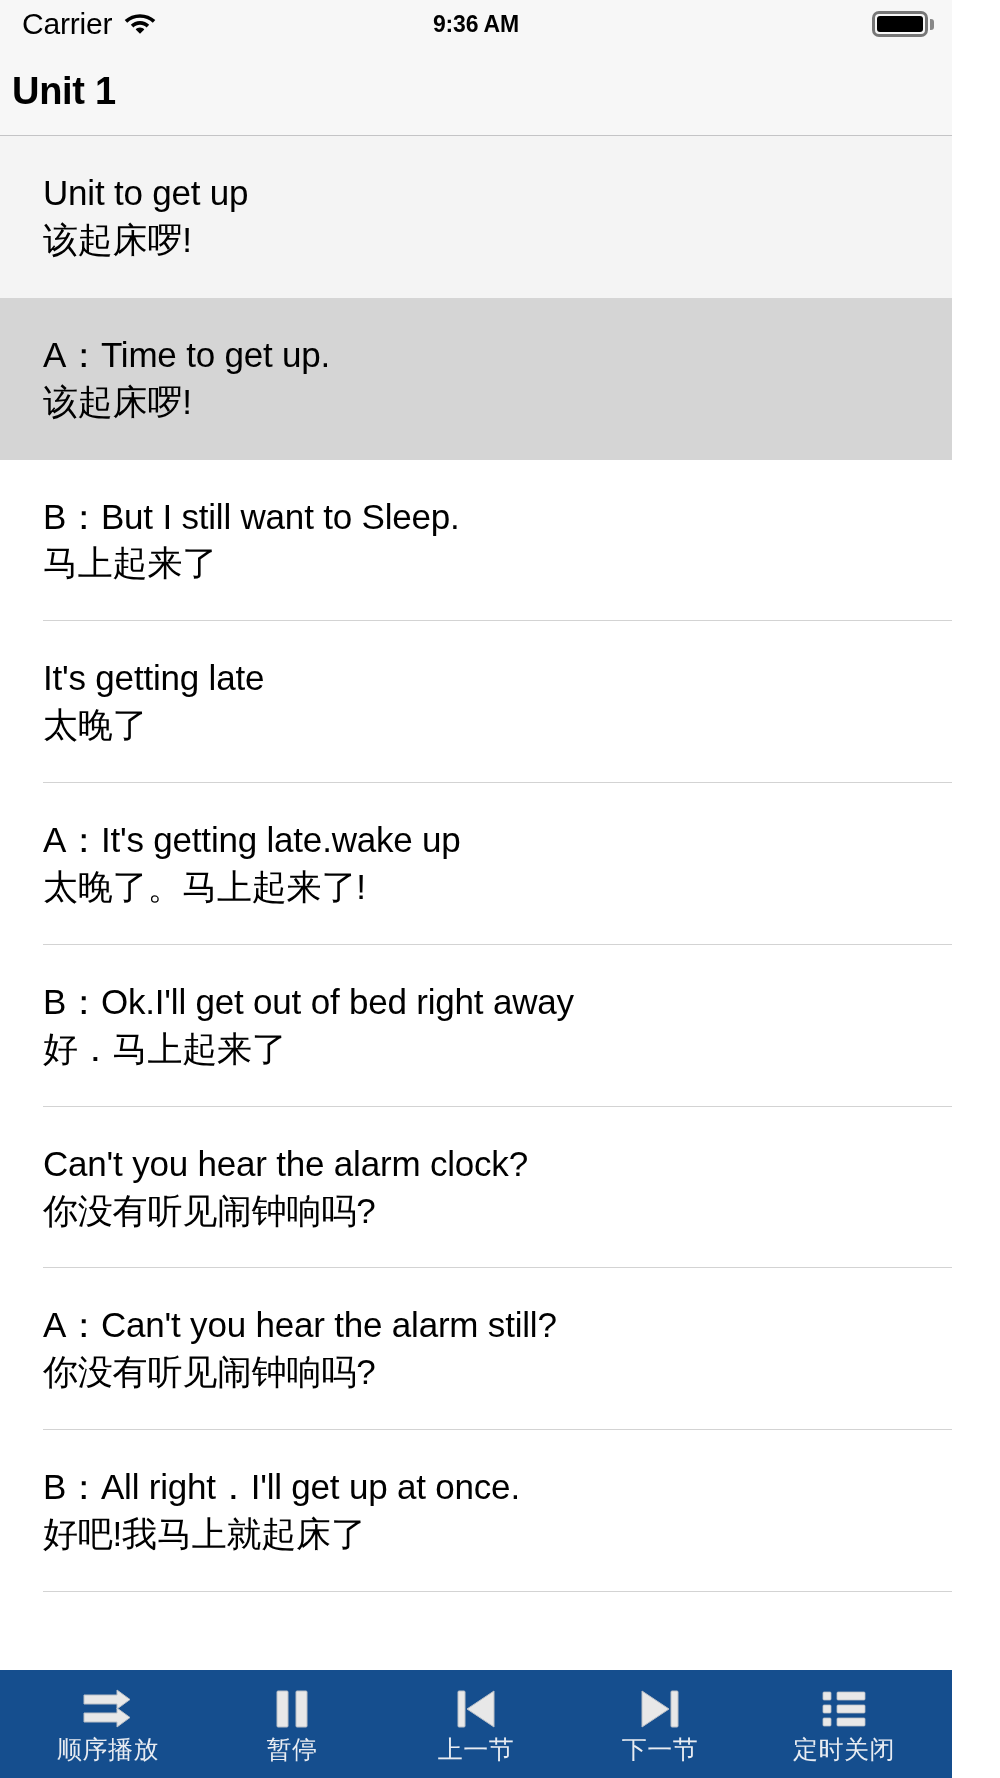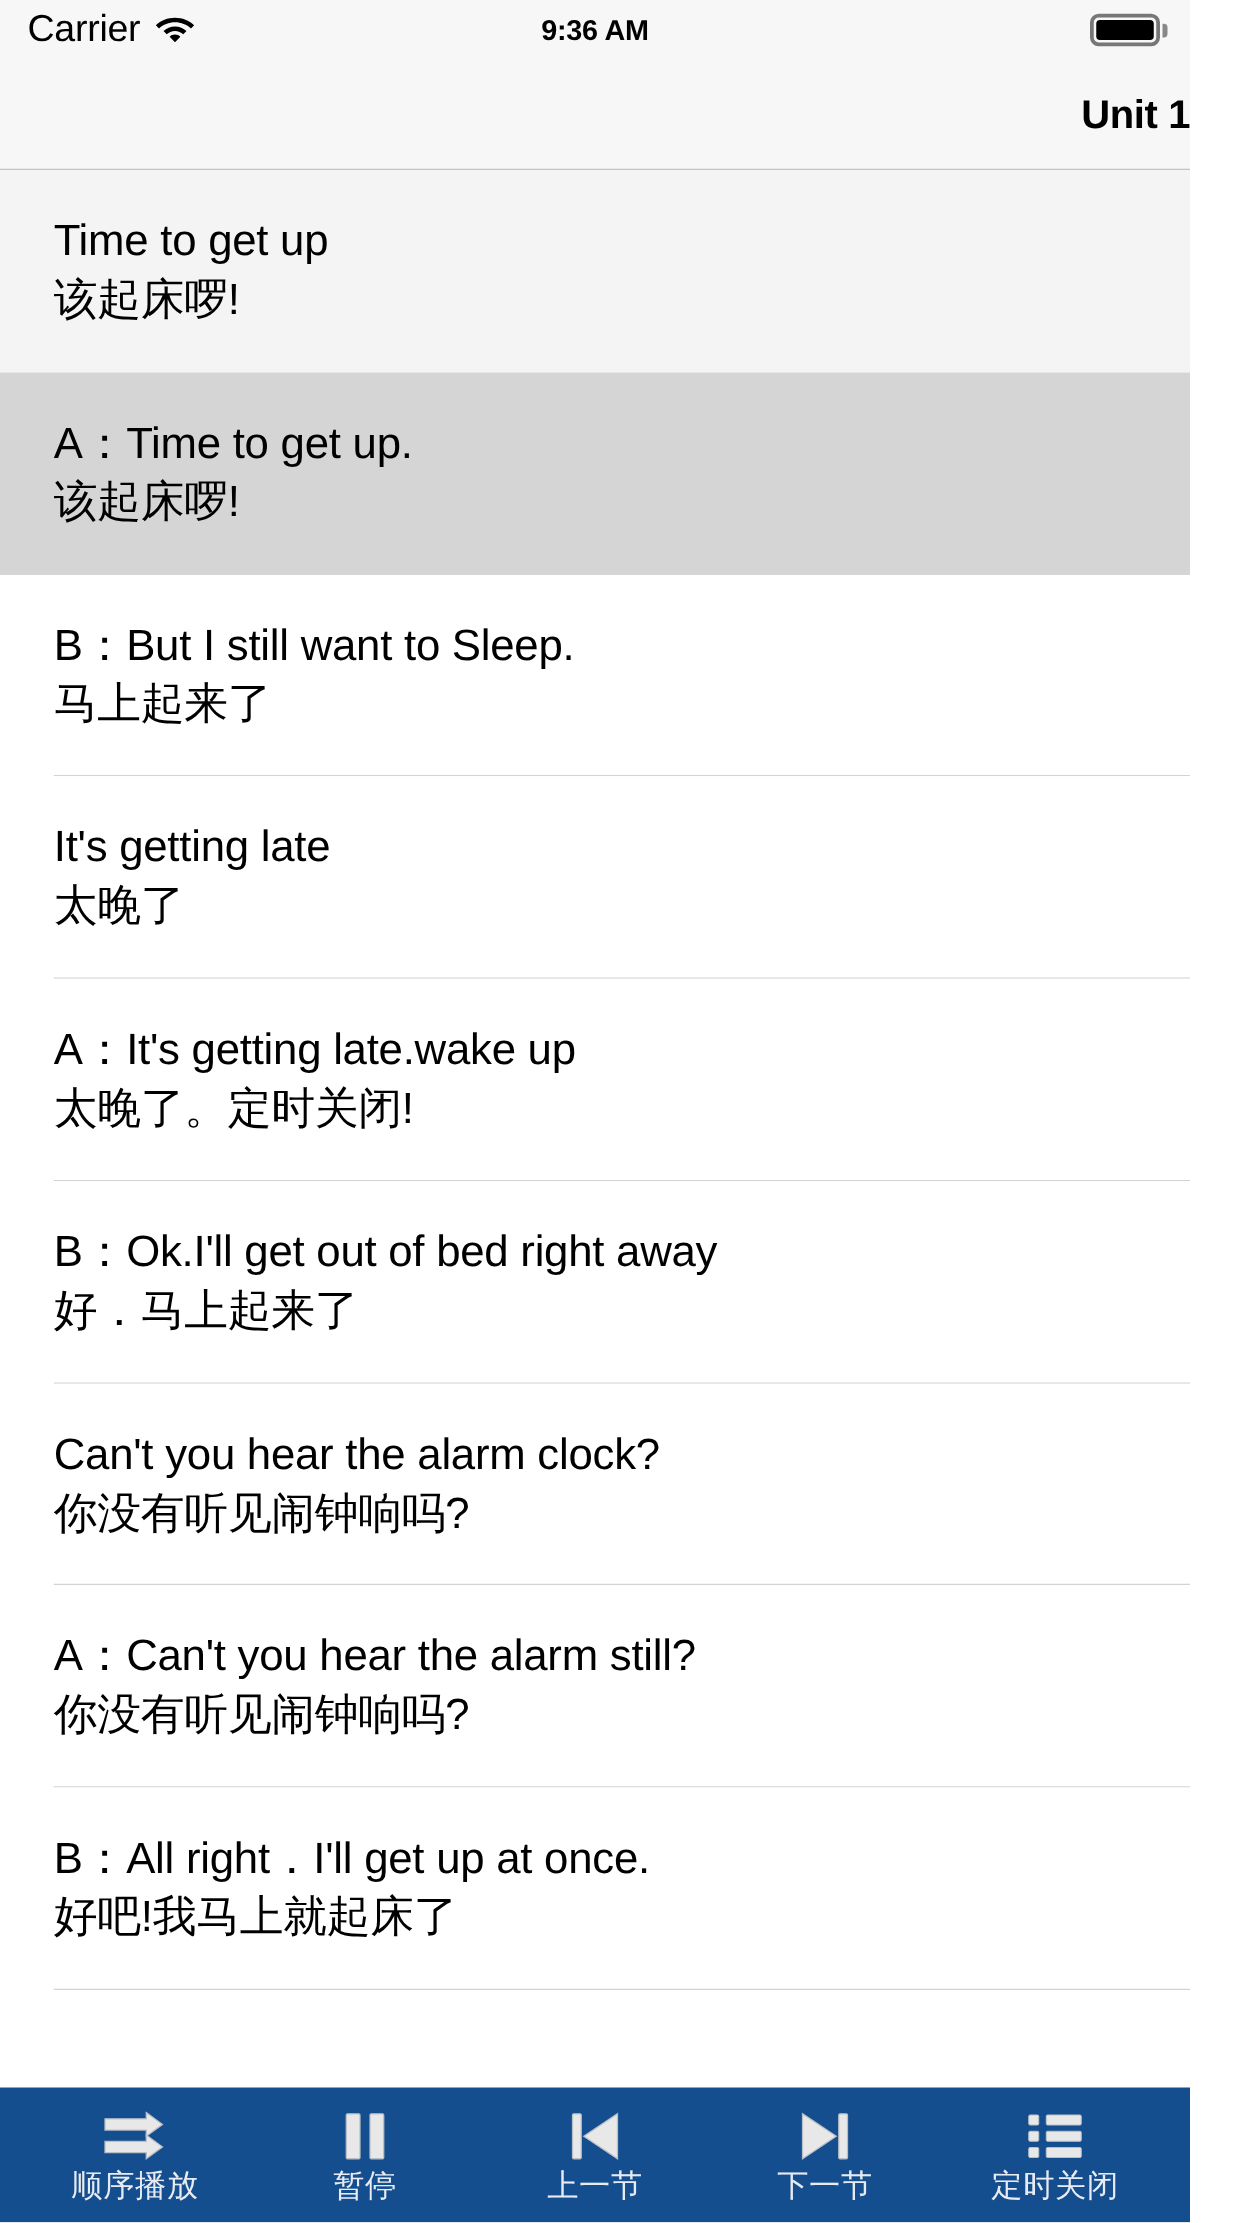--- a/index.html
+++ b/index.html
@@ -103,22 +103,22 @@
   .chevron-left { display: block; }
   .back-label {
     font-size: 38px;
     color: #007aff;
     letter-spacing: 0px;
     line-height: 1;
   }
   .nav-title {
     position: absolute;
     left: 12px; right: 0;
-    text-align: right;
-    font-size: 32px;
+    text-align: left;
+    font-size: 38px;
     font-weight: bold;
     color: #000;
     pointer-events: none;
     letter-spacing: -0.3px;
   }
 
   
   .list {
     flex: 1 1 auto;
     overflow: hidden;
@@ -205,21 +205,21 @@
     </div>
   </div>
 
   <div class="nav-bar">
     <div class="nav-title">Unit 1</div>
   </div>
 
   <div class="list">
 
     <div class="row header-row">
-      <div class="row-en">Time to get up</div>
+      <div class="row-en">Unit to get up</div>
       <div class="row-cn">该起床啰!</div>
 
     </div>
 
     <div class="row selected">
       <div class="row-en">A：Time to get up.</div>
       <div class="row-cn">该起床啰!</div>
 
     </div>
 
@@ -230,21 +230,21 @@
     </div>
 
     <div class="row">
       <div class="row-en">It's getting late</div>
       <div class="row-cn">太晚了</div>
       <div class="sep"></div>
     </div>
 
     <div class="row">
       <div class="row-en">A：It's getting late.wake up</div>
-      <div class="row-cn">太晚了。定时关闭!</div>
+      <div class="row-cn">太晚了。马上起来了!</div>
       <div class="sep"></div>
     </div>
 
     <div class="row">
       <div class="row-en">B：Ok.I'll get out of bed right away</div>
       <div class="row-cn">好．马上起来了</div>
       <div class="sep"></div>
     </div>
 
     <div class="row">

